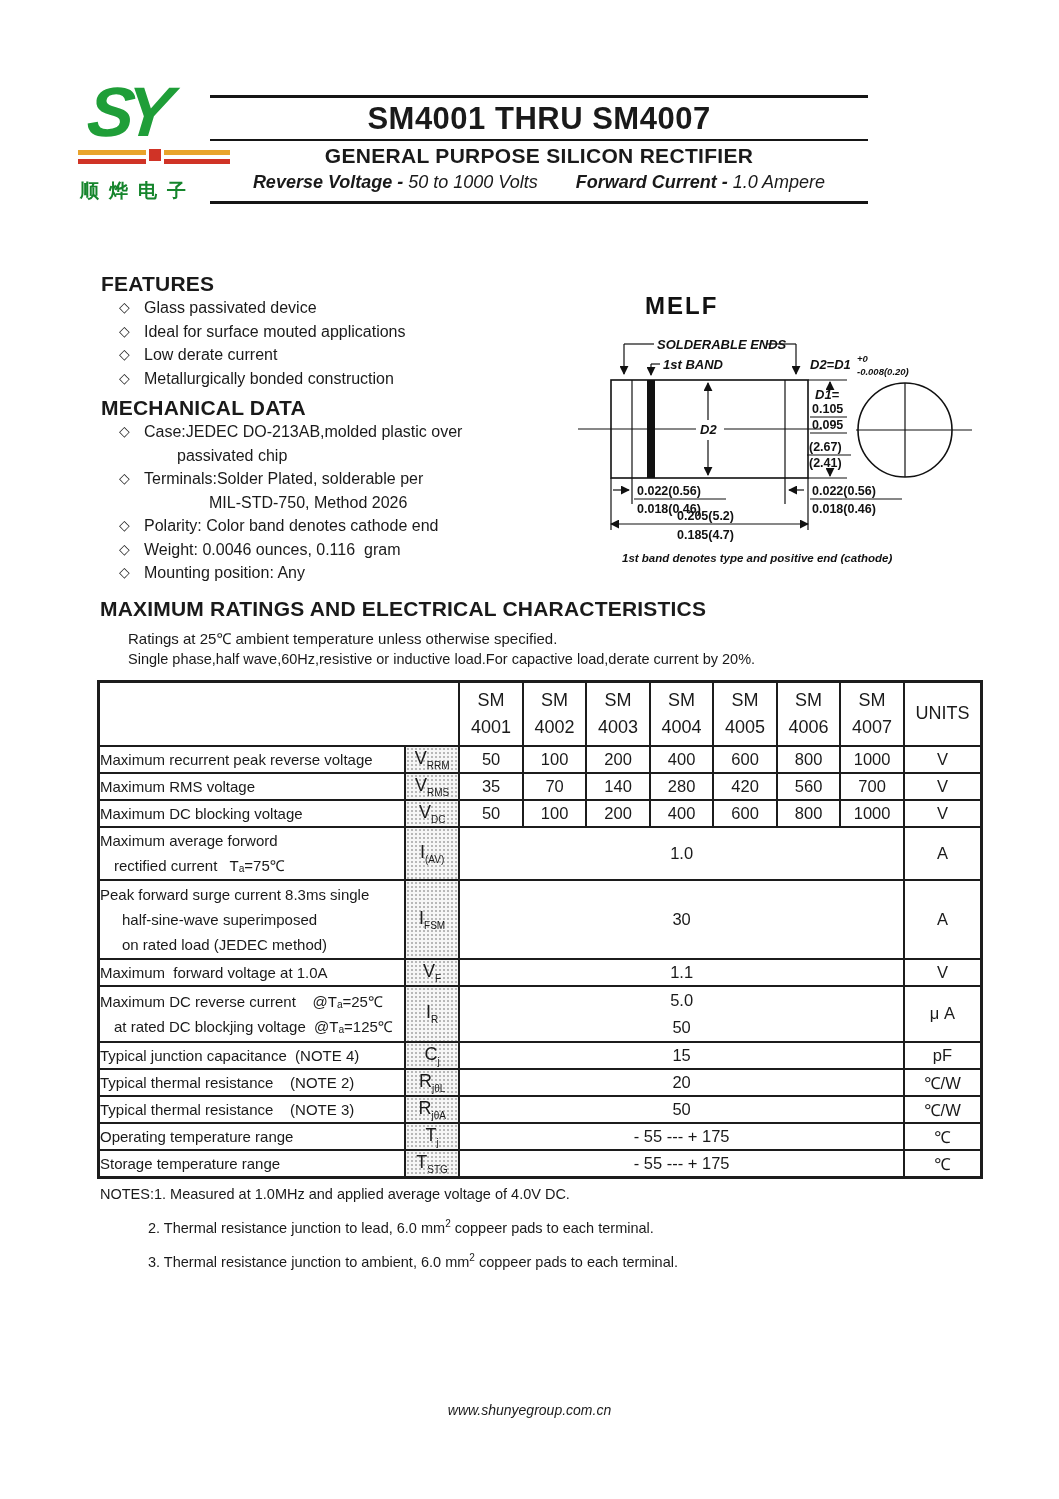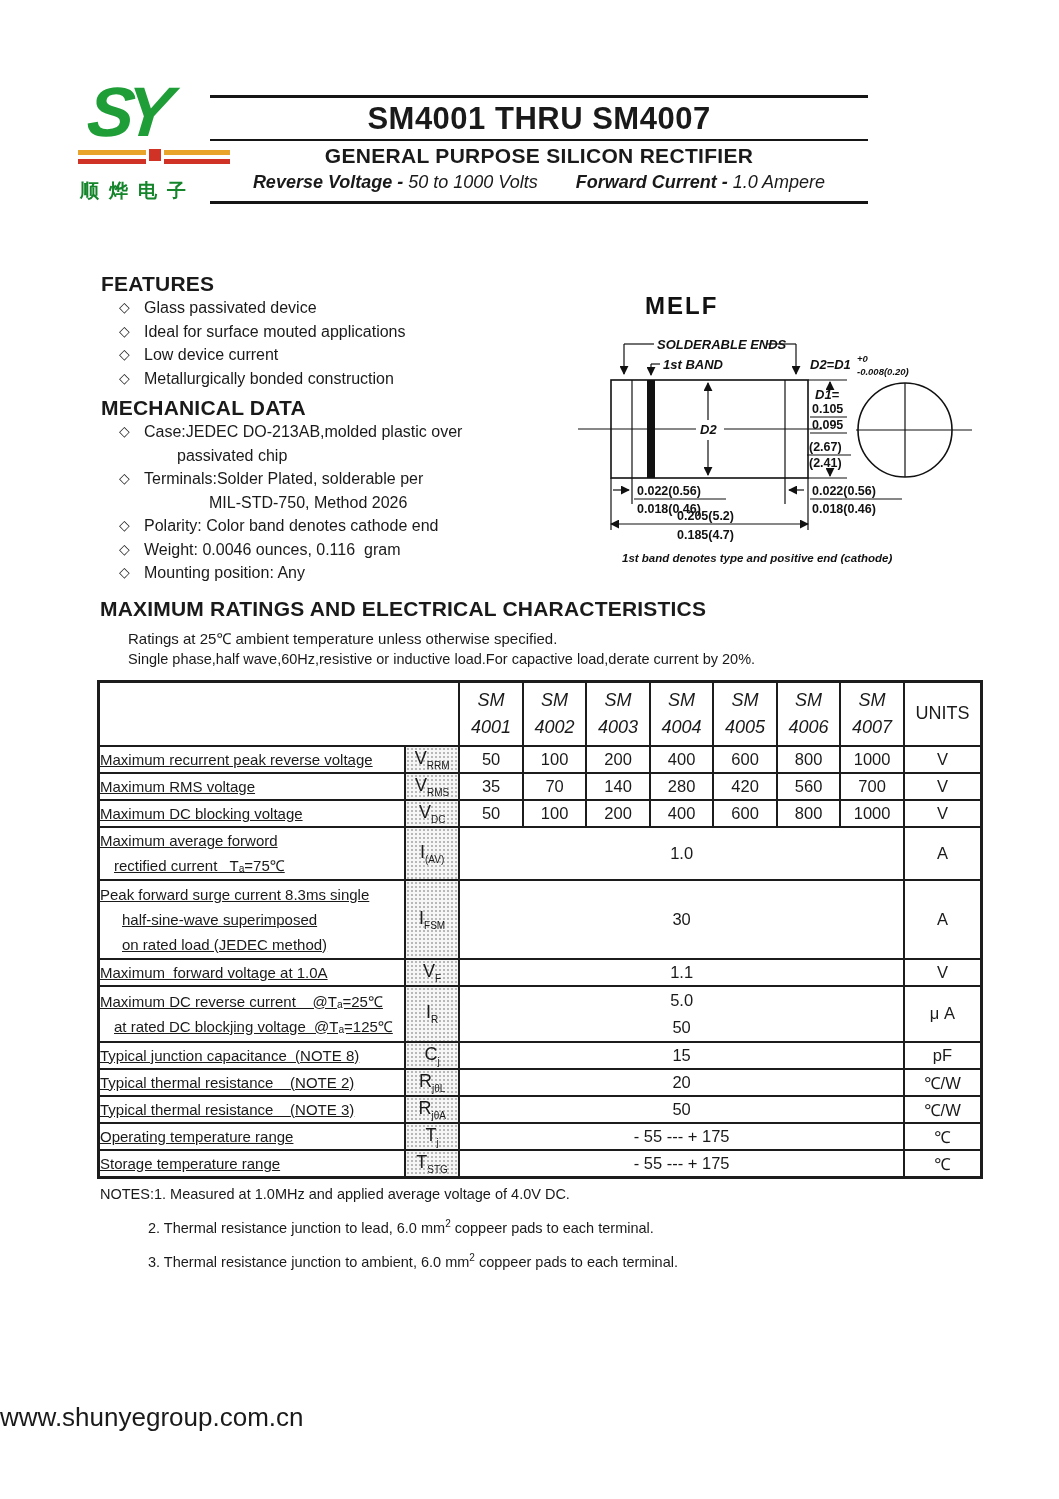--- a/index.html
+++ b/index.html
@@ -68,44 +68,44 @@
   .ratings .sub2 { margin:3px 0 0 28px; font-size:14.5px; }
 
   
   .spec-table {
     position:absolute; left:97px; top:680px; width:886px;
     border-collapse:collapse; table-layout:fixed;
   }
   .spec-table td { border:2px solid #1c1c1c; vertical-align:middle; padding:0; }
   .spec-table { border:3px solid #1c1c1c; }
   .c-desc { padding:2px 5px 2px 6px; font-size:15px; }
-  .pl { line-height:25px; white-space:pre-wrap;text-decoration:underline; }
+  .pl { line-height:25px; white-space:pre-wrap; }
   .cont1 { padding-left:14px; }
   .cont2 { padding-left:22px; }
   .c-sym {
     text-align:center; font-size:18px;
     background-color:#f6f6f6;
     background-image:radial-gradient(circle, #b5b5b5 0.7px, rgba(0,0,0,0) 0.9px);
     background-size:4px 4px;
   }
   .c-sym sub { font-size:10px; }
   .c-prod { text-align:center; font-size:18px; }
-  .c-prod div { line-height:27px;font-style:italic; }
+  .c-prod div { line-height:27px; }
   .c-units-h { text-align:center; font-size:18px; }
   .c-val, .c-span, .c-unit { text-align:center; font-size:16.5px; }
   .c-span div { line-height:27px; }
 
   
   .notes { position:absolute; left:100px; top:1180px; font-size:14.5px; }
   .notes .n-line { line-height:29px; white-space:pre-wrap; }
   .notes .n-ind { padding-left:48px; }
   .notes sup { font-size:10px; }
 
   
-  .footer { position:absolute; left:0; top:1402px; width:100%; text-align:left; font-size:26px; }
+  .footer { position:absolute; left:0; top:1402px; width:100%; text-align:center; font-size:14px;font-style:italic; }
 </style>
 </head>
 <body>
 
 <div class="page">
 
   <div class="logo">
     <div class="logo-sy">SY</div>
     <div class="stripe stripe-orange"></div>
     <div class="stripe stripe-red"></div>
@@ -126,21 +126,21 @@
 
   <div class="leftcol">
     <div class="sec-h">FEATURES</div>
     <div class="b-line">
       <span class="dia">◇</span><span>Glass passivated device</span>
     </div>
     <div class="b-line">
       <span class="dia">◇</span><span>Ideal for surface mouted applications</span>
     </div>
     <div class="b-line">
-      <span class="dia">◇</span><span>Low device current</span>
+      <span class="dia">◇</span><span>Low derate current</span>
     </div>
     <div class="b-line">
       <span class="dia">◇</span><span>Metallurgically bonded construction</span>
     </div>
 
     <div class="sec-h mech">MECHANICAL DATA</div>
     <div class="b-line">
       <span class="dia">◇</span><span>Case:JEDEC DO-213AB,molded plastic over</span>
     </div>
     <div class="b-line cont-a">
@@ -373,21 +373,21 @@
         <td class="c-sym"><span>I</span><sub>R</sub></td>
         <td class="c-span" colspan="7">
           <div>5.0</div>
           <div>50</div>
         </td>
         <td class="c-unit">μ A</td>
       </tr>
 
       <tr style="height:27px">
         <td class="c-desc">
-            <div class="pl">Typical junction capacitance  (NOTE 8)</div>
+            <div class="pl">Typical junction capacitance  (NOTE 4)</div>
           </td>
         <td class="c-sym"><span>C</span><sub>j</sub></td>
         <td class="c-span" colspan="7">15</td>
         <td class="c-unit">pF</td>
       </tr>
 
       <tr style="height:24px">
         <td class="c-desc">
             <div class="pl">Typical thermal resistance    (NOTE 2)</div>
           </td>

